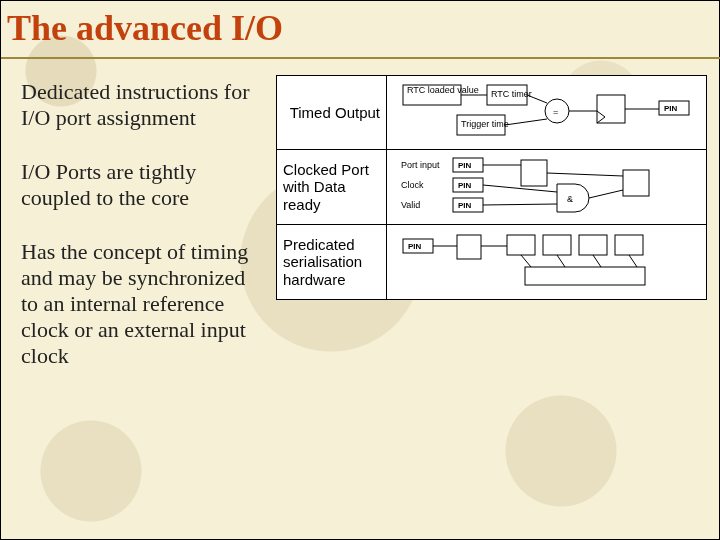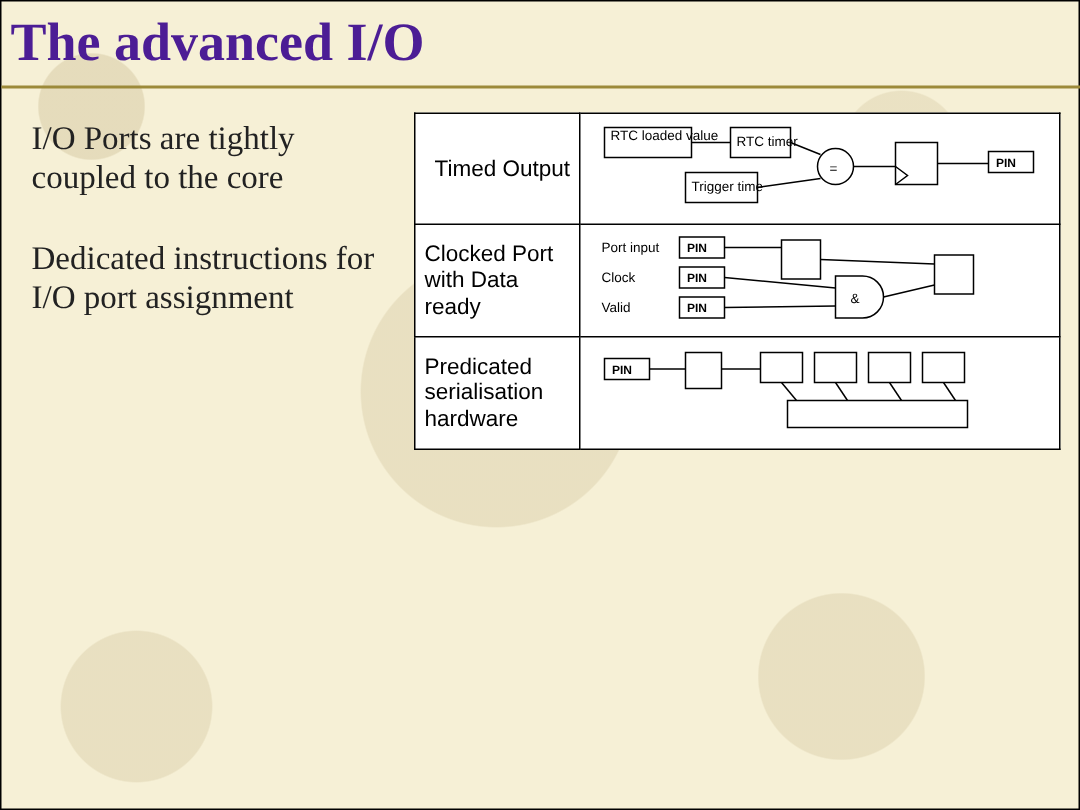--- a/index.html
+++ b/index.html
@@ -31,21 +31,21 @@
       radial-gradient(circle at 90px 470px, rgba(180,160,110,0.20) 0 50px, transparent 51px),
       radial-gradient(circle at 560px 450px, rgba(180,160,110,0.20) 0 55px, transparent 56px);
     pointer-events: none;
   }
   .title {
     position: absolute;
     left: 6px;
     top: 6px;
     font-size: 36px;
     font-weight: bold;
-    color: #4c1d95;
+    color: #c2410c;
   }
   .title-underline {
     position: absolute;
     left: 0;
     top: 56px;
     width: 720px;
     height: 2px;
     background: #9c8a3a;
   }
   .bullets {
@@ -99,22 +99,23 @@
 </style>
 </head>
 <body>
 
 <div class="slide">
 
   <div class="title">The advanced I/O</div>
   <div class="title-underline"></div>
 
   <div class="bullets">
+    <div class="bullet">Dedicated instructions for I/O port assignment</div>
     <div class="bullet">I/O Ports are tightly coupled to the core</div>
-    <div class="bullet">Dedicated instructions for I/O port assignment</div>
+    <div class="bullet">Has the concept of timing and may be synchronized to an internal reference clock or an external input clock</div>
   </div>
 
   <div class="table-wrap">
     <table>
       <colgroup>
           <col class="label-col">
           <col class="diag-col">
         </colgroup>
 
       <tbody>

